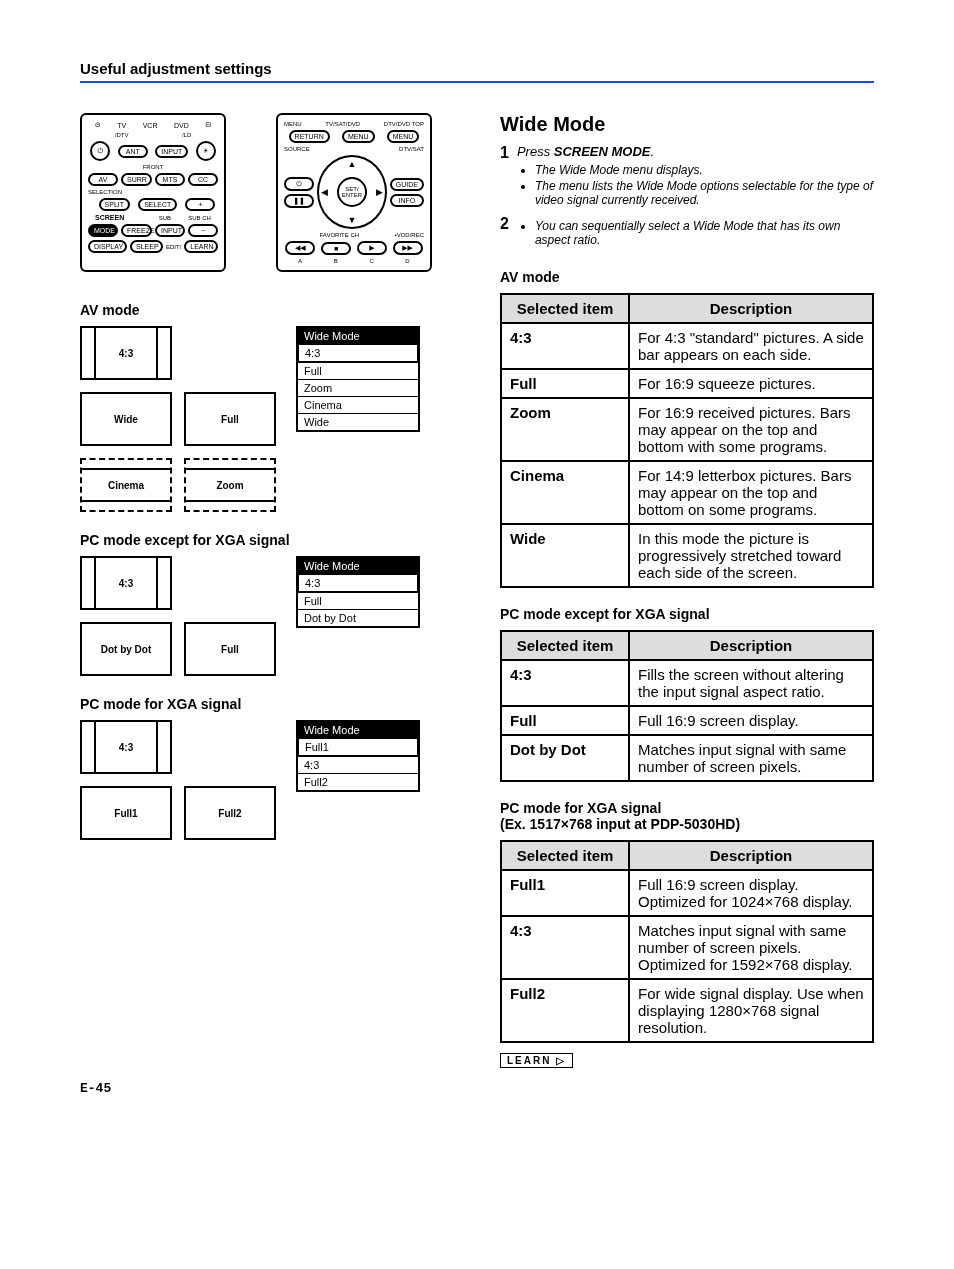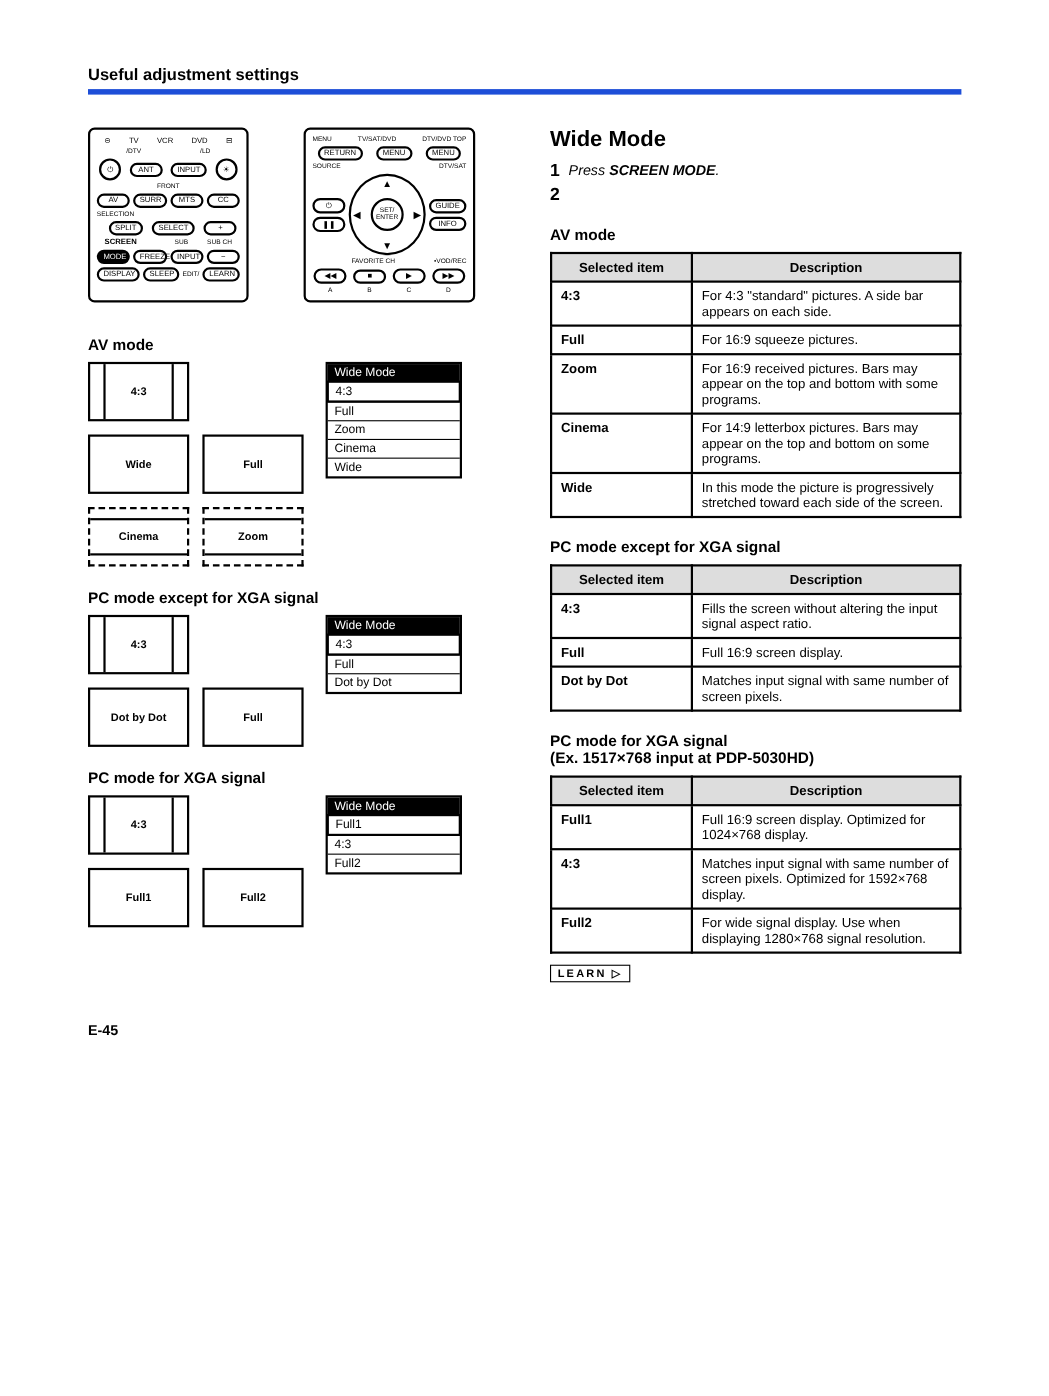--- a/index.html
+++ b/index.html
@@ -8,21 +8,21 @@
     font-family: Arial, Helvetica, sans-serif;
     font-size: 12px;
     color: #000;
     background: #fff;
     width: 954px;
     box-sizing: border-box;
   }
   .page-title {
     font-weight: bold;
     font-size: 15px;
-    border-bottom: 5px solid #1d4ed8;
+    border-bottom: 2px solid #1d4ed8;
     padding-bottom: 4px;
     margin-bottom: 30px;
   }
   .two-col {
     display: flex;
     gap: 40px;
   }
   .left-col { width: 380px; }
   .right-col { flex: 1; }
   .section-title {
@@ -68,29 +68,29 @@
   .thumb.topbottom::before, .thumb.topbottom::after { content:""; position:absolute; left:0; right:0; height:2px; background:#000;}
   .thumb.topbottom::before{top:8px;} .thumb.topbottom::after{bottom:8px;}
 
   .osd { border:2px solid #000; width:120px; font-size:11px;}
   .osd .hdr { background:#000; color:#fff; padding:2px 6px; }
   .osd .item { padding:2px 6px; border-top:1px solid #000;}
   .osd .item.sel { border:2px solid #000; margin:-1px; }
 
   
   table.desc { border-collapse:collapse; width:100%; margin-top:6px;}
-  table.desc th, table.desc td { border:2px solid #000; padding:5px 8px; text-align:left; vertical-align:top; font-size:12px;}
+  table.desc th, table.desc td { border:2px solid #000; padding:5px 8px; text-align:left; vertical-align:top; font-size:15px;}
   table.desc th { background:#ddd; font-weight:bold; text-align:center;}
   table.desc td.key { font-weight:bold; width:110px;}
 
   .note-box { margin-top:10px; }
   .note-label { border:1px solid #000; display:inline-block; padding:1px 6px; font-size:10px; letter-spacing:2px; font-weight:bold;}
   .note-label::after { content:" ▷"; }
   .note-text { font-size:11px; margin:4px 0 0 0;}
-  .page-footer{ font-weight:bold; font-size:13px; margin-top:36px;}
+  .page-footer{ font-weight:bold; font-size:13px; margin-top:13px;font-family:Liberation Mono, monospace;}
   .arrow-glyph { font-family: Arial, sans-serif; }
 </style>
 </head>
 <body>
 
 <div class="page-title">Useful adjustment settings</div>
 
 <div class="two-col">
 
   <div class="left-col">
@@ -294,25 +294,32 @@
   </div>
 
   <div class="right-col">
     <div class="big-title">Wide Mode</div>
 
     <div id="steps">
         <div class="step-line">
           <div class="step-num">1</div>
           <div class="step-body">
             <div class="main">Press <strong>SCREEN MODE</strong>.</div>
+            <ul class="bullets">
+              <li>The Wide Mode menu displays.</li>
+              <li>The menu lists the Wide Mode options selectable for the type of video signal currently received.</li>
+            </ul>
           </div>
         </div>
         <div class="step-line">
           <div class="step-num">2</div>
           <div class="step-body">
+            <ul class="bullets">
+              <li>You can sequentially select a Wide Mode that has its own aspect ratio.</li>
+            </ul>
           </div>
         </div>
       </div>
 
     <div class="section-title">AV mode</div>
     <table class="desc">
       <tbody>
           <tr>
             <th>Selected item</th>
             <th>Description</th>

